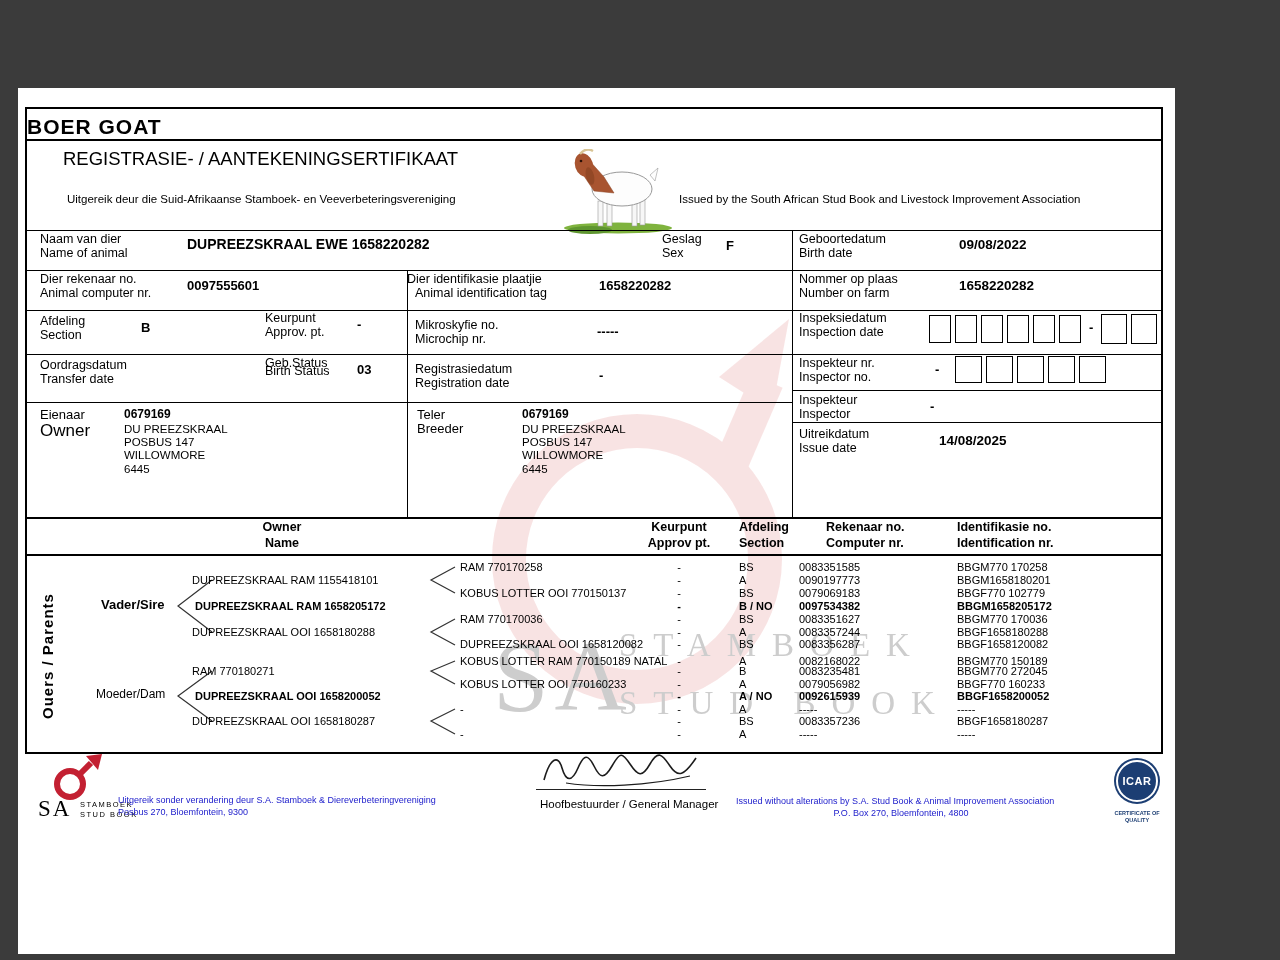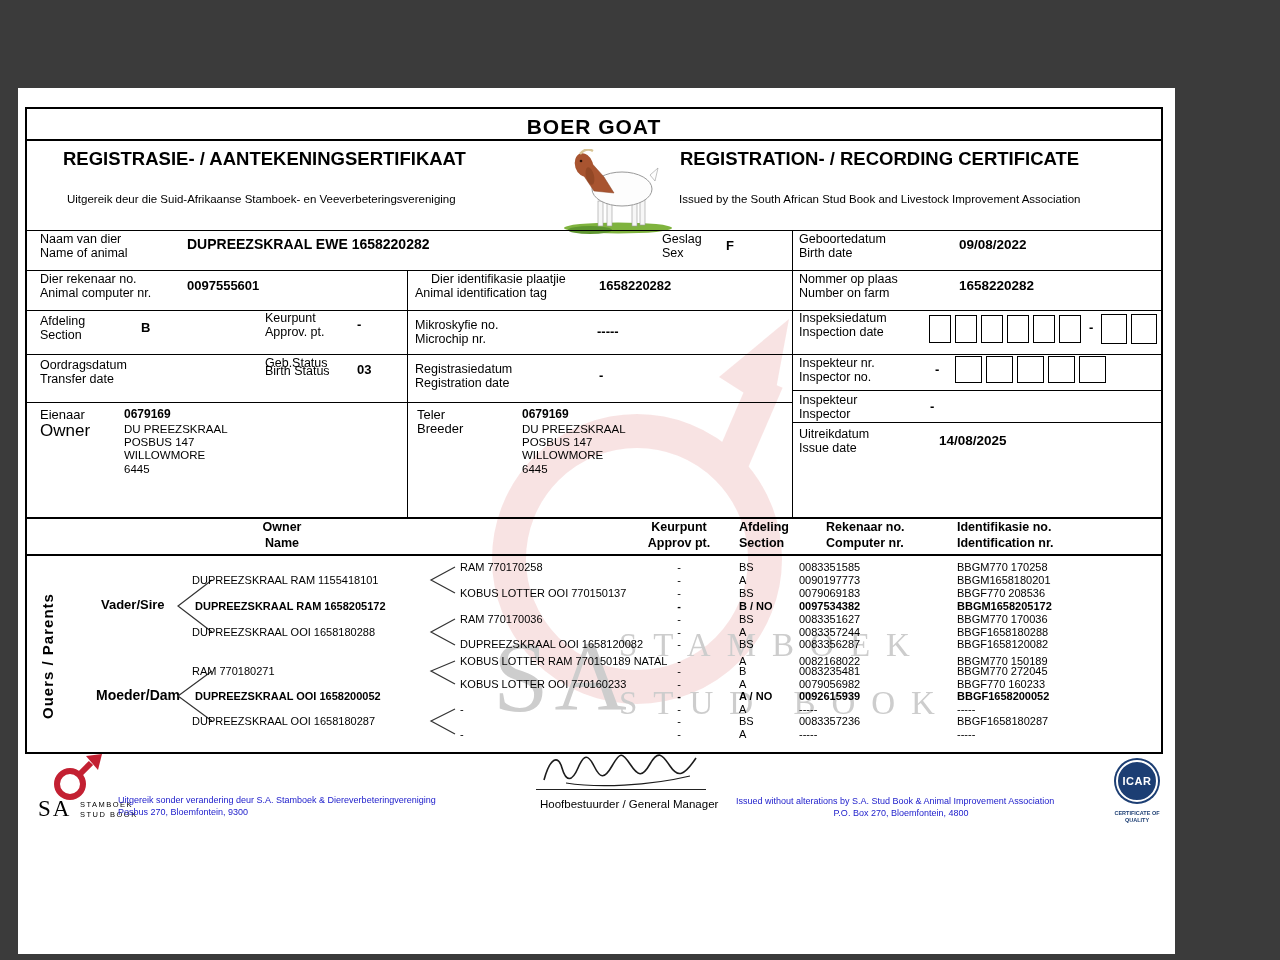--- a/index.html
+++ b/index.html
@@ -6,22 +6,22 @@
   html,body{width:1280px;height:960px}
   body{background:#3b3b3b;font-family:"Liberation Sans","DejaVu Sans",sans-serif;position:relative;overflow:hidden;color:#000}
   .sheet{position:absolute;left:18px;top:88px;width:1157px;height:866px;background:#fff;overflow:hidden}
   .cert{position:absolute;left:7px;top:19px;width:1138px;height:647px;border:2px solid #000}
   .hl{position:absolute;left:0;right:0;height:0;border-top:1.5px solid #000}
   .hl2{border-top-width:2px}
   .vl{position:absolute;width:0;border-left:1.5px solid #000}
   .t{position:absolute;white-space:nowrap;line-height:1.1}
   .lab{position:absolute;white-space:nowrap;line-height:1.1;font-size:12.5px}
   .val{position:absolute;white-space:nowrap;line-height:1.1;font-weight:bold;font-size:13px}
-  .title{position:absolute;top:6px;left:0;width:100%;text-align:center;font-size:21px;font-weight:bold;letter-spacing:1px}
-  .htitle{position:absolute;font-size:18.5px;font-weight:bold;white-space:nowrap}
+  .title{position:absolute;top:6px;left:0;width:100%;font-size:21px;font-weight:bold;letter-spacing:1px}
+  .htitle{position:absolute;font-size:18.5px;font-weight:normal;white-space:nowrap}
   .hsub{position:absolute;font-size:11.5px;white-space:nowrap}
   .addr{position:absolute;font-size:11.5px;line-height:1.15}
   .addr span{display:block;white-space:nowrap}
   .boxrow{position:absolute;display:flex;gap:4px}
   .dbox{width:22px;height:28px;border:1.5px solid #000;background:#fff}
   .dbox-lg{width:26px;height:30px}
   .dbox2{width:27px;height:27px;border:1.5px solid #000;background:#fff}
   .phead{position:absolute;font-weight:bold;font-size:12.5px;line-height:1.25;white-space:nowrap}
   .phead.center{text-align:center}
   .prow{position:absolute;left:0;width:100%;height:13px;font-size:11px}
@@ -54,21 +54,20 @@
       <line x1="262" y1="180" x2="300" y2="92" stroke="#f2c9c9" stroke-width="34"></line>
       <polygon points="252,88 322,30 305,122" fill="#f2c9c9"></polygon>
     </svg>
     <div class="wm-serif" style="left:466px;top:510px;font-size:100px;letter-spacing:6px">SA</div>
     <div class="wm-serif" style="left:592px;top:518px;font-size:33px;letter-spacing:16px">STAMBOEK</div>
     <div class="wm-serif" style="left:592px;top:576px;font-size:33px;letter-spacing:16px">STUD BOOK</div>
 
     <div class="title">BOER GOAT</div>
     <div class="hl hl2" style="top:30px"></div>
     <div class="htitle" style="left:36px;top:39px">REGISTRASIE- / AANTEKENINGSERTIFIKAAT</div>
-    <div class="htitle" style="left:653px;top:39px">REGISTRATION- / RECORDING CERTIFICATE</div>
     <div class="hsub" style="left:40px;top:84px">Uitgereik deur die Suid-Afrikaanse Stamboek- en Veeverbeteringsvereniging</div>
     <div class="hsub" style="left:652px;top:84px">Issued by the South African Stud Book and Livestock Improvement Association</div>
 
     <svg style="position:absolute;left:533px;top:40px" width="118" height="86" viewBox="0 0 118 86">
       <ellipse cx="58" cy="79" rx="54" ry="5.5" fill="#7fb33e"></ellipse>
       <ellipse cx="30" cy="81" rx="22" ry="4" fill="#5f9630"></ellipse>
       <rect x="38" y="52" width="5" height="25" fill="#f7f7f7" stroke="#999" stroke-width="0.6"></rect>
       <rect x="47" y="53" width="5" height="24" fill="#f7f7f7" stroke="#999" stroke-width="0.6"></rect>
       <rect x="72" y="53" width="5" height="24" fill="#f7f7f7" stroke="#999" stroke-width="0.6"></rect>
       <rect x="80" y="51" width="5" height="25" fill="#f7f7f7" stroke="#999" stroke-width="0.6"></rect>
@@ -99,21 +98,21 @@
     <span class="lab" style="left:635px;top:124px">Geslag</span>
     <span class="lab" style="left:635px;top:138px">Sex</span>
     <span class="val" style="left:699px;top:130px">F</span>
     <span class="lab" style="left:772px;top:124px">Geboortedatum</span>
     <span class="lab" style="left:772px;top:138px">Birth date</span>
     <span class="val" style="left:932px;top:129px;font-size:13.5px">09/08/2022</span>
 
     <span class="lab" style="left:13px;top:164px">Dier rekenaar no.</span>
     <span class="lab" style="left:13px;top:178px">Animal computer nr.</span>
     <span class="val" style="left:160px;top:170px">0097555601</span>
-    <span class="lab" style="left:404px;top:164px">Dier identifikasie plaatjie</span>
+    <span class="lab" style="left:380px;top:164px">Dier identifikasie plaatjie</span>
     <span class="lab" style="left:388px;top:178px">Animal identification tag</span>
     <span class="val" style="left:572px;top:170px">1658220282</span>
     <span class="lab" style="left:772px;top:164px">Nommer op plaas</span>
     <span class="lab" style="left:772px;top:178px">Number on farm</span>
     <span class="val" style="left:932px;top:170px;font-size:13.5px">1658220282</span>
 
     <span class="lab" style="left:13px;top:206px">Afdeling</span>
     <span class="lab" style="left:13px;top:220px">Section</span>
     <span class="val" style="left:114px;top:212px">B</span>
     <span class="lab" style="left:238px;top:203px">Keurpunt</span>
@@ -199,21 +198,21 @@
       <div>Rekenaar no.</div>
       <div>Computer nr.</div>
     </div>
     <div class="phead" style="left:930px;top:411px">
       <div>Identifikasie no.</div>
       <div>Identification nr.</div>
     </div>
 
     <div class="side-label">Ouers / Parents</div>
     <span class="t" style="left:74px;top:489px;font-weight:bold;font-size:13px">Vader/Sire</span>
-    <span class="t" style="left:69px;top:579px;font-weight:bold;font-size:14px">Moeder/Dam</span>
+    <span class="t" style="left:69px;top:579px;font-weight:normal;font-size:12px">Moeder/Dam</span>
 
     <svg style="position:absolute;left:0;top:0;pointer-events:none" width="1134" height="643" viewBox="0 0 1134 643">
       <polyline points="185,471 151,497 185,523" fill="none" stroke="#333" stroke-width="1.2"></polyline>
       <polyline points="185,562 151,587 185,612" fill="none" stroke="#333" stroke-width="1.2"></polyline>
       <polyline points="428,458 404,471 428,484" fill="none" stroke="#333" stroke-width="1.2"></polyline>
       <polyline points="428,510 404,523 428,536" fill="none" stroke="#333" stroke-width="1.2"></polyline>
       <polyline points="428,552 404,562 428,575" fill="none" stroke="#333" stroke-width="1.2"></polyline>
       <polyline points="428,600 404,612 428,625" fill="none" stroke="#333" stroke-width="1.2"></polyline>
     </svg>
 
@@ -229,21 +228,21 @@
       <span class="pc approv">-</span>
       <span class="pc sect">A</span>
       <span class="pc comp">0090197773</span>
       <span class="pc idn">BBGM1658180201</span>
     </div>
     <div class="prow" style="top:478px">
       <span class="pn g3">KOBUS LOTTER OOI 770150137</span>
       <span class="pc approv">-</span>
       <span class="pc sect">BS</span>
       <span class="pc comp">0079069183</span>
-      <span class="pc idn">BBGF770 208536</span>
+      <span class="pc idn">BBGF770 102779</span>
     </div>
     <div class="prow bold" style="top:491px">
       <span class="pn g1">DUPREEZSKRAAL RAM 1658205172</span>
       <span class="pc approv">-</span>
       <span class="pc sect">B / NO</span>
       <span class="pc comp">0097534382</span>
       <span class="pc idn">BBGM1658205172</span>
     </div>
     <div class="prow" style="top:504px">
       <span class="pn g3">RAM 770170036</span>

